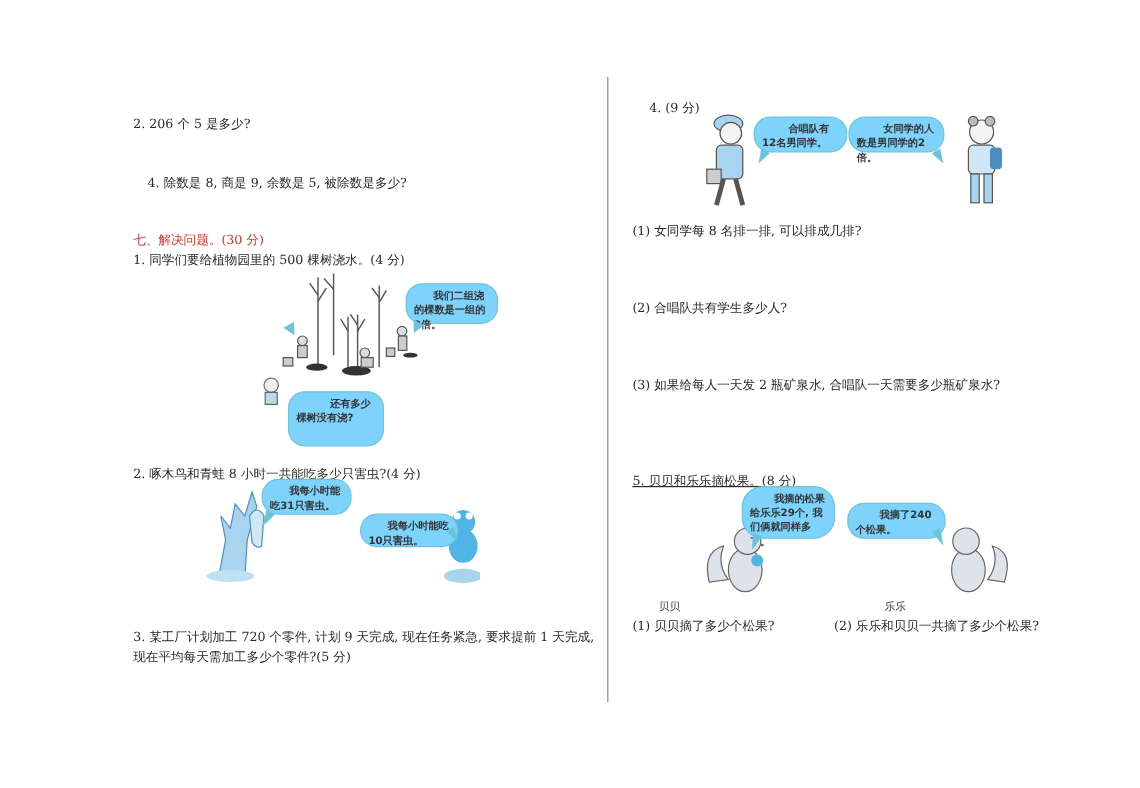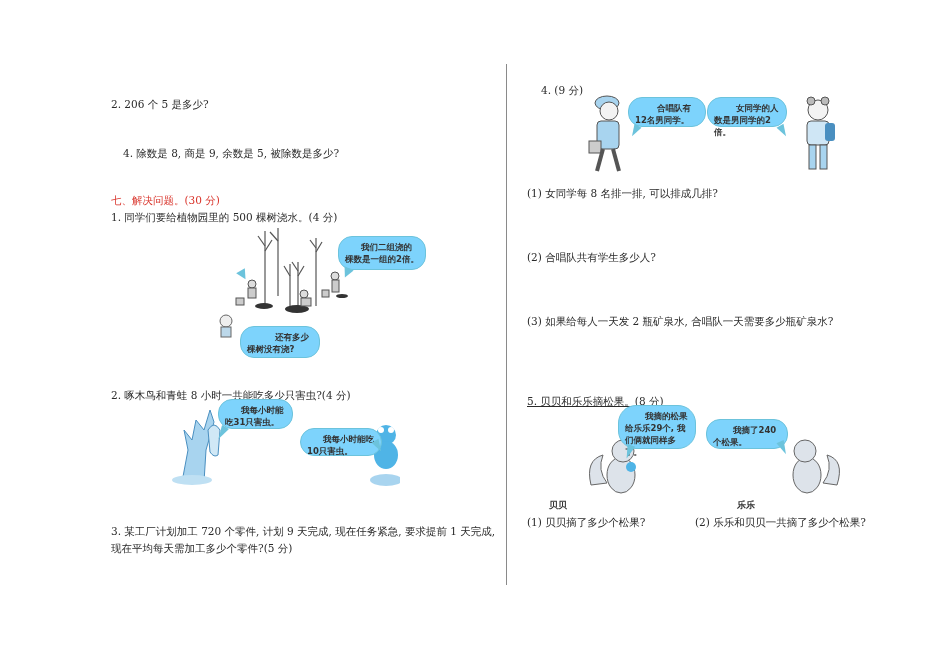--- a/index.html
+++ b/index.html
@@ -7,35 +7,35 @@
        font-family:"DejaVu Serif","Liberation Serif",serif;color:#222;}
   .t{position:absolute;font-size:10.5px;line-height:14px;white-space:nowrap;color:#2a2a2a;}
   .red{color:#d9342b;}
   .divider{position:absolute;left:506px;top:64px;width:1px;height:521px;background:#8a8a8a;}
   .bubble{position:absolute;border:1.5px solid #6cc3dc;border-radius:14px;background:#7dd3fc;
           font-family:"DejaVu Sans","Liberation Sans",sans-serif;font-weight:bold;font-size:8.5px;
           line-height:12px;color:#333;padding:4px 6px;box-sizing:border-box;}
   .bubble .ind{display:inline-block;width:16px;}
   .tail{position:absolute;width:0;height:0;}
   .fig{position:absolute;}
-  .lbl{position:absolute;font-size:9px;color:#333;white-space:nowrap;font-weight:bold;}
+  .lbl{position:absolute;font-size:9px;color:#333;white-space:nowrap;}
 </style>
 </head>
 <body>
 
 <div class="t" style="left:111px;top:97px;">2.  206 个 5 是多少?</div>
 <div class="t" style="left:123px;top:146px;">4.  除数是 8, 商是 9, 余数是 5, 被除数是多少?</div>
 
 <div class="t red" style="left:111px;top:193px;">七、解决问题。(30 分)</div>
 <div class="t" style="left:111px;top:210px;">1. 同学们要给植物园里的 500 棵树浇水。(4 分)</div>
 
 <div class="fig" style="left:170px;top:226px;width:260px;height:135px;">
   <div class="tail" style="left:68px;top:44px;border-left:5px solid transparent;border-right:5px solid transparent;border-top:10px solid #6cc3dc;transform:rotate(-30deg);"></div>
 
-  <div class="bubble" style="left:168px;top:10px;width:88px;height:34px;">
+  <div class="bubble" style="left:168px;top:10px;width:77px;height:34px;">
     <span class="ind"></span><span>我们二组浇的棵数是一组的2倍。</span>
   </div>
   <div class="tail" style="left:172px;top:42px;border-left:5px solid transparent;border-right:5px solid transparent;border-top:10px solid #6cc3dc;transform:rotate(25deg);"></div>
 
   <svg width="260" height="135" style="position:absolute;left:0;top:0;">
     <g stroke="#555" stroke-width="1.2" fill="none">
       <line x1="95" y1="80" x2="95" y2="5"></line>
         <line x1="95" y1="20" x2="88" y2="10"></line>
         <line x1="95" y1="25" x2="102" y2="14"></line>
       <line x1="108" y1="70" x2="108" y2="2"></line>
@@ -57,21 +57,21 @@
     <circle cx="134" cy="68" r="4" fill="#ddd" stroke="#555"></circle>
       <rect x="131" y="72" width="10" height="8" fill="#ccc" stroke="#555"></rect>
     <circle cx="165" cy="50" r="4" fill="#ddd" stroke="#555"></circle>
       <rect x="162" y="54" width="7" height="12" fill="#ccc" stroke="#555"></rect>
     <rect x="66" y="72" width="8" height="7" fill="#ccc" stroke="#555"></rect>
     <rect x="152" y="64" width="7" height="7" fill="#ccc" stroke="#555"></rect>
     <circle cx="56" cy="95" r="6" fill="#eee" stroke="#666"></circle>
       <rect x="51" y="101" width="10" height="10" fill="#bcd8ea" stroke="#666"></rect>
   </svg>
 
-  <div class="bubble" style="left:70px;top:100px;width:80px;height:32px;">
+  <div class="bubble" style="left:70px;top:100px;width:80px;height:46px;">
     <span class="ind" style="width:28px;"></span><span>还有多少棵树没有浇?</span>
   </div>
 </div>
 
 <div class="t" style="left:111px;top:388px;">2. 啄木鸟和青蛙 8 小时一共能吃多少只害虫?(4 分)</div>
 
 <div class="fig" style="left:170px;top:400px;width:230px;height:90px;">
   <svg width="230" height="90" style="position:absolute;left:0;top:0;">
     <path d="M12 82 L18 50 L14 30 L22 40 L26 20 L34 30 L40 10 L44 22 L36 50 L34 82 Z" fill="#a8d4ef" stroke="#4a8fc0" stroke-width="1"></path>
     <ellipse cx="22" cy="80" rx="20" ry="5" fill="#bfe0f3"></ellipse>

